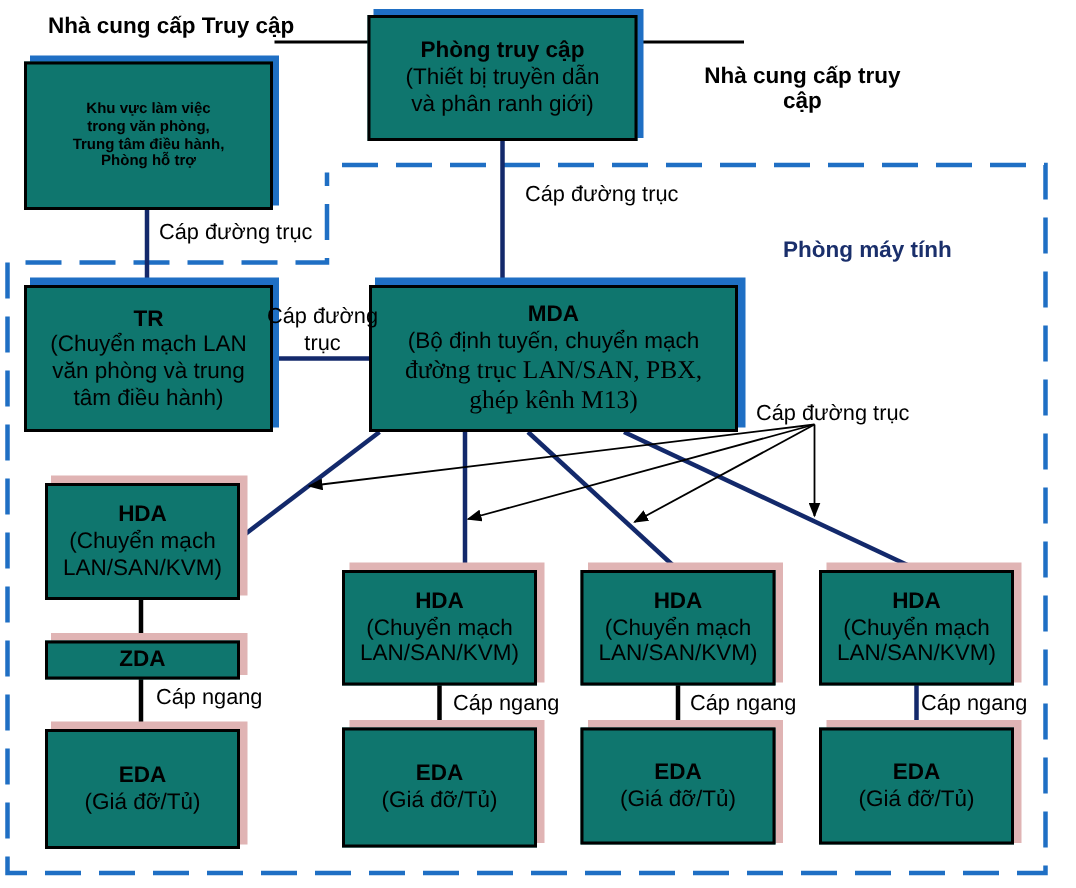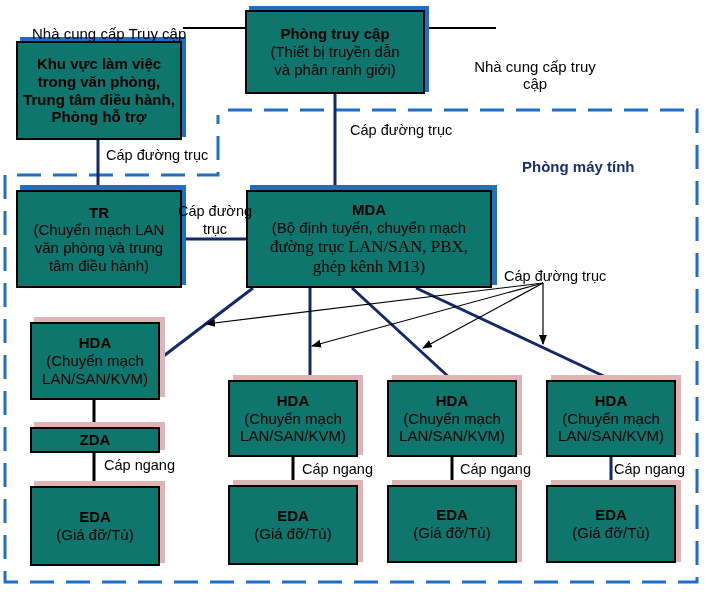--- a/index.html
+++ b/index.html
@@ -7,21 +7,21 @@
          font-family: "Liberation Sans", sans-serif; color: #000; }
   svg.wires { position: absolute; left: 0; top: 0; width: 717px; height: 592px; }
   .box { position: absolute; box-sizing: border-box; border: 2px solid #000; background: #0f766e;
          display: flex; flex-direction: column; align-items: center; justify-content: center;
          text-align: center; line-height: 1.18; font-size: 15px; }
   .shadow-blue { position: absolute; background: #1f6fc4; }
   .shadow-pink { position: absolute; background: #e0b4b4; }
   .t { font-weight: bold; }
   .serif { font-family: "Liberation Serif", serif; font-size: 17px; }
   .lbl { position: absolute; font-size: 14.5px; white-space: nowrap; }
-  .blbl { position: absolute; font-size: 15px; font-weight: normal; white-space: nowrap; margin-top: 16px; }
+  .blbl { position: absolute; font-size: 15px; font-weight: bold; white-space: nowrap; }
   .room { position: absolute; font-size: 15px; font-weight: bold; color: #1a2f6b; }
 </style>
 </head>
 <body>
 
 <svg class="wires" viewBox="0 0 717 592">
   <defs>
     <marker id="arr" markerWidth="10" markerHeight="8" refX="9" refY="4" orient="auto" markerUnits="userSpaceOnUse">
       <path d="M0,0 L10,4 L0,8 z" fill="#000"></path>
     </marker>
@@ -58,21 +58,21 @@
 </svg>
 
 <div class="shadow-blue" style="left:249px;top:6px;width:180px;height:86px;"></div>
 <div class="box" style="left:245px;top:10px;width:180px;height:84px;">
   <div class="t">Phòng truy cập</div>
   <div>(Thiết bị truyền dẫn</div>
   <div>và phân ranh giới)</div>
 </div>
 
 <div class="shadow-blue" style="left:20px;top:37px;width:166px;height:100px;"></div>
-<div class="box t" style="left:16px;top:41px;width:166px;height:99px;font-size:15px;">
+<div class="box t" style="left:16px;top:41px;width:166px;height:99px;font-size:10px;">
   <div>Khu vực làm việc</div>
   <div>trong văn phòng,</div>
   <div>Trung tâm điều hành,</div>
   <div>Phòng hỗ trợ</div>
 </div>
 
 <div class="shadow-blue" style="left:20px;top:185px;width:166px;height:100px;"></div>
 <div class="box" style="left:16px;top:190px;width:166px;height:98px;">
   <div class="t">TR</div>
   <div>(Chuyển mạch LAN</div>

